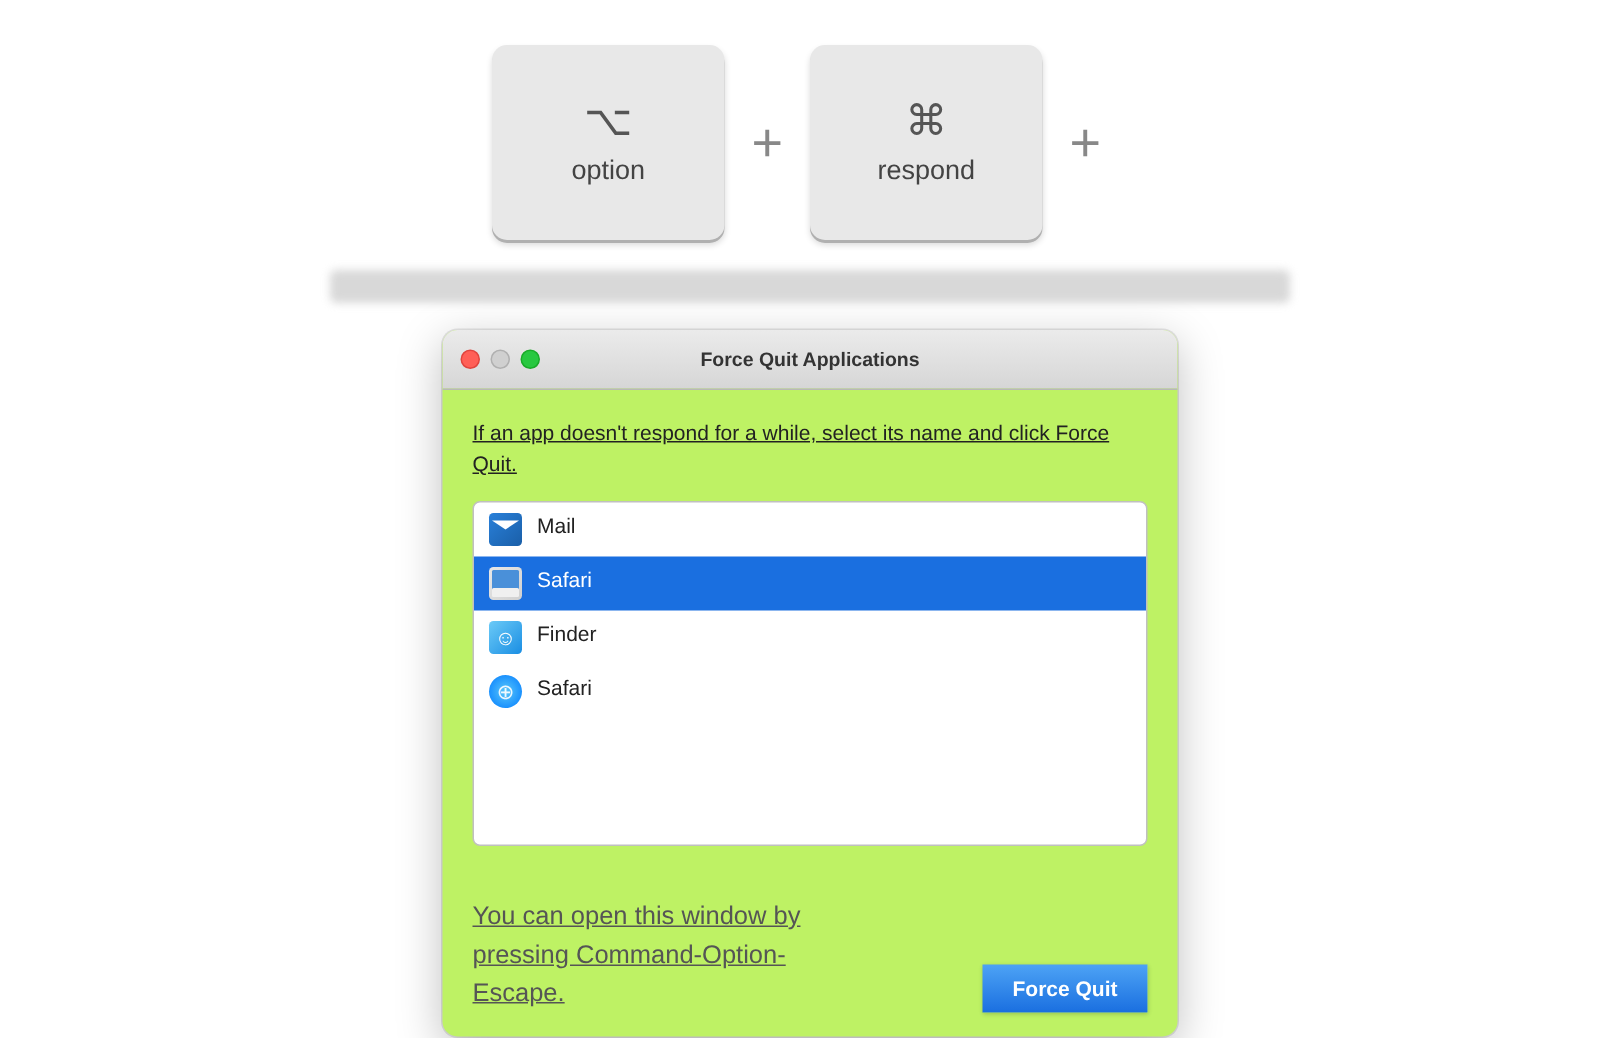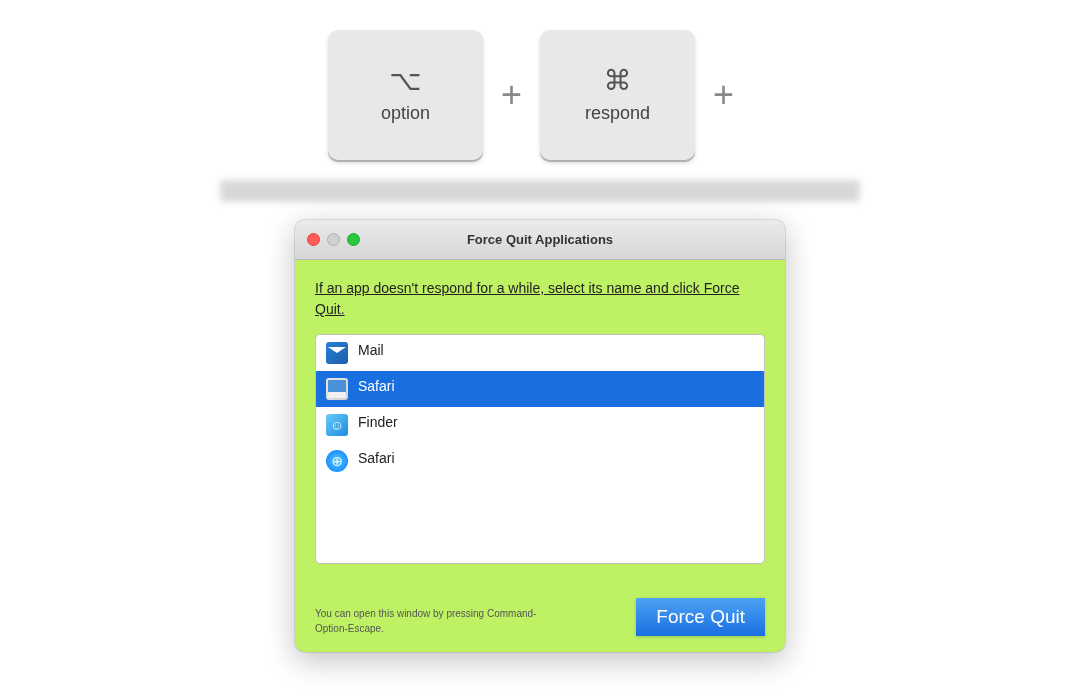--- a/index.html
+++ b/index.html
@@ -241,34 +241,35 @@
 
     
     .window-footer {
       display: flex;
       justify-content: space-between;
       align-items: flex-end;
       padding: 4px 20px 16px 20px;
     }
 
     .footer-note {
-      font-size: 10px;
+      font-size: 17px;
       color: #555;
       line-height: 1.5;
       max-width: 240px;
+      text-decoration: underline;
     }
 
     .force-quit-btn {
       background: linear-gradient(to bottom, #4da3f5, #1a6fe0);
       color: #fff;
       border: none;
       border-radius: 0;
       padding: 8px 20px;
-      font-size: 19px;
-      font-weight: 400;
+      font-size: 14px;
+      font-weight: 700;
       cursor: pointer;
       box-shadow: 0 1px 3px rgba(0,0,0,0.2);
     }
   </style>
 </head>
 <body>
 
 <div class="key-combo-area">
   <div class="key-cap">
     <span class="key-icon">⌥</span>

